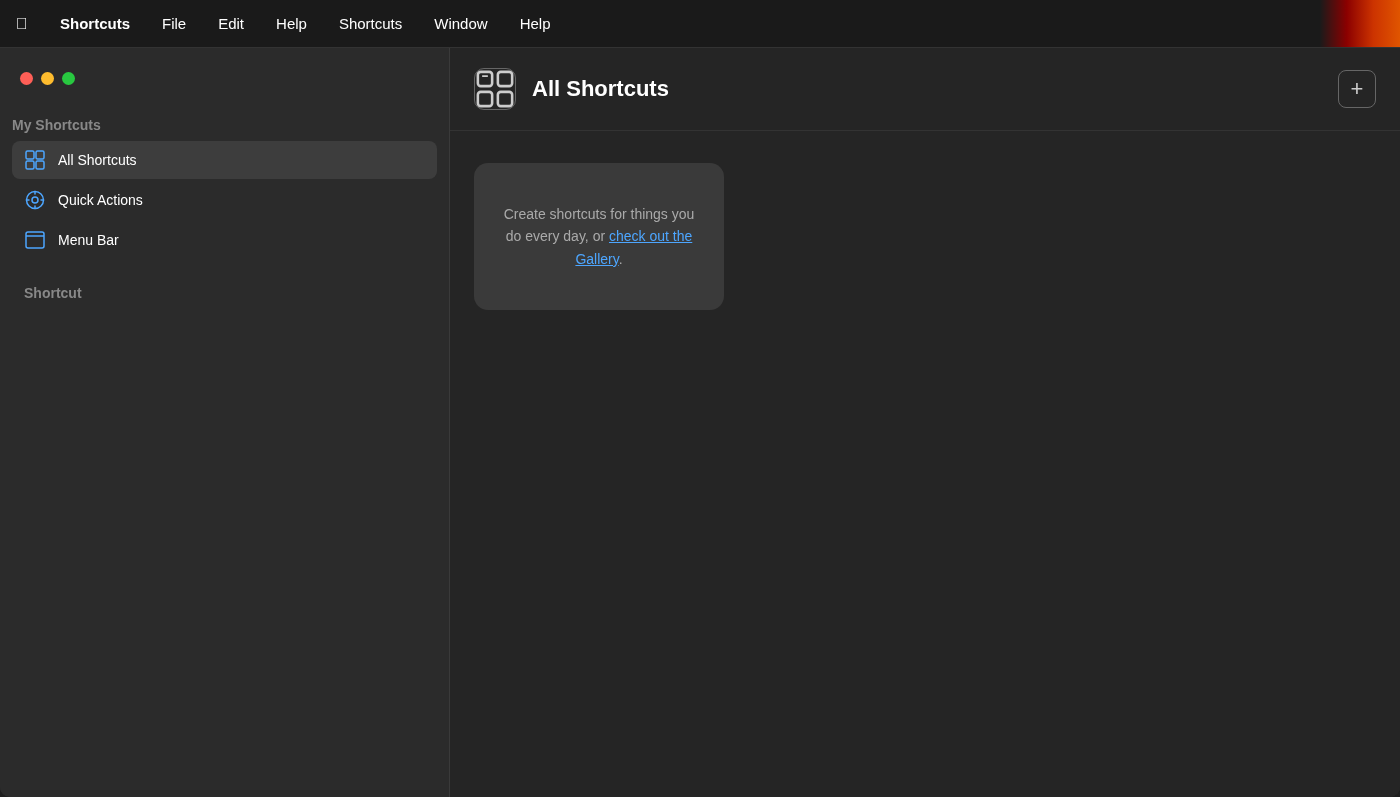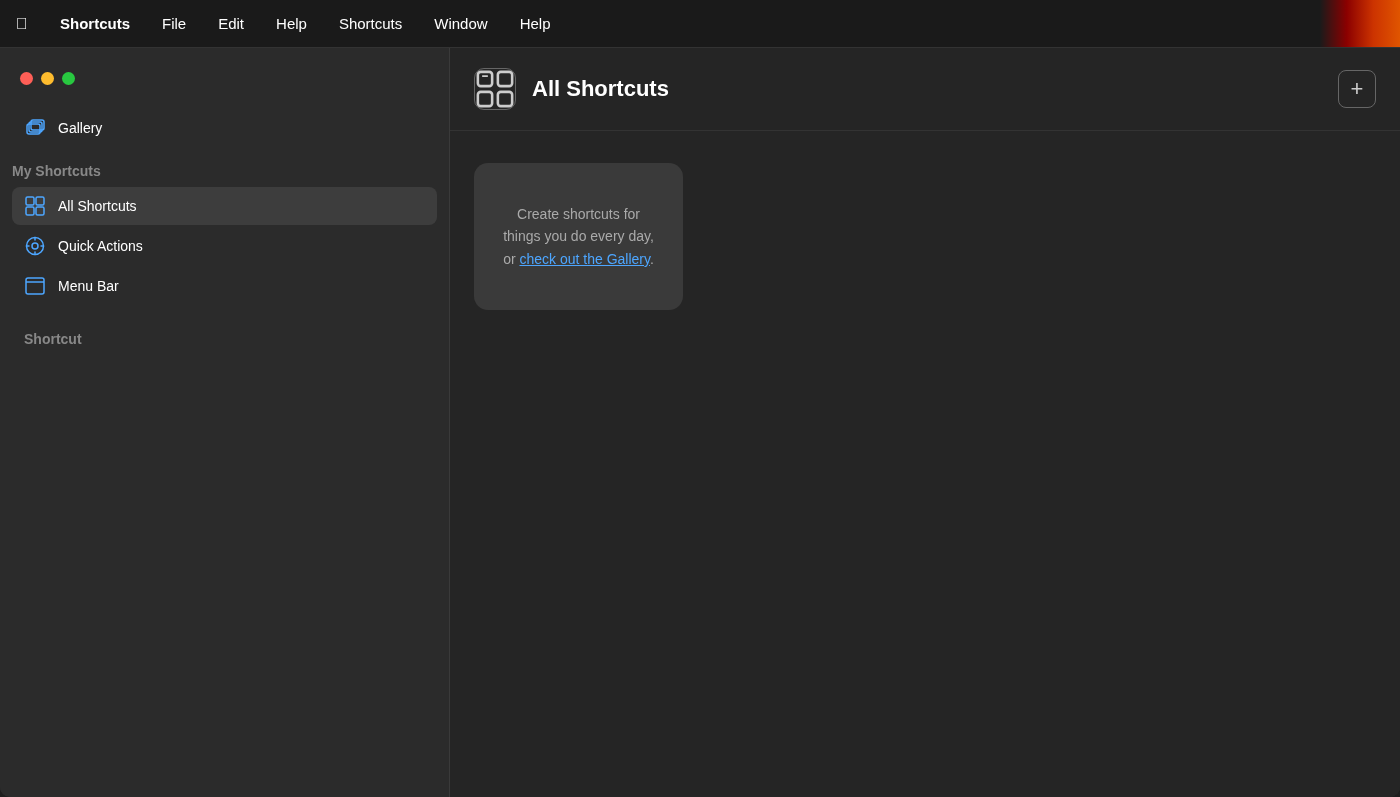--- a/index.html
+++ b/index.html
@@ -225,21 +225,21 @@
       flex: 1;
       padding: 32px 24px;
       display: flex;
       align-items: flex-start;
       justify-content: flex-start;
     }
 
     .empty-card {
       background: #3a3a3a;
       border-radius: 14px;
-      width: 209px;
+      width: 250px;
       padding: 40px 24px;
       text-align: center;
       display: flex;
       flex-direction: column;
       align-items: center;
       justify-content: center;
     }
 
     .empty-card-text {
       font-size: 14px;
@@ -277,33 +277,20 @@
 <div class="app-window">
 
   <div class="sidebar">
 
     <div class="window-controls">
       <button class="control-btn control-close"></button>
       <button class="control-btn control-minimize"></button>
       <button class="control-btn control-maximize"></button>
     </div>
 
-    <div class="sidebar-section">
-      <div class="sidebar-gallery-item">
-        <div class="gallery-icon">
-          <svg viewBox="0 0 22 22" fill="none" xmlns="http://www.w3.org/2000/svg">
-
-            <rect x="3" y="7" width="13" height="10" rx="2" stroke="#4da6ff" stroke-width="1.5" fill="none"></rect>
-            <rect x="5" y="5" width="13" height="10" rx="2" stroke="#4da6ff" stroke-width="1.5" fill="none"></rect>
-            <rect x="7" y="3" width="13" height="10" rx="2" stroke="#4da6ff" stroke-width="1.5" fill="none"></rect>
-          </svg>
-        </div>
-        <span class="sidebar-gallery-label">Gallery</span>
-      </div>
-    </div>
 
     <div class="section-label">My Shortcuts</div>
     <div class="sidebar-section">
 
       <div class="sidebar-item active">
         <div class="sidebar-item-icon">
           <svg viewBox="0 0 22 22" fill="none" xmlns="http://www.w3.org/2000/svg">
             <rect x="2" y="2" width="8" height="8" rx="1.5" stroke="#4da6ff" stroke-width="1.5" fill="none"></rect>
             <rect x="12" y="2" width="8" height="8" rx="1.5" stroke="#4da6ff" stroke-width="1.5" fill="none"></rect>
             <rect x="2" y="12" width="8" height="8" rx="1.5" stroke="#4da6ff" stroke-width="1.5" fill="none"></rect>

